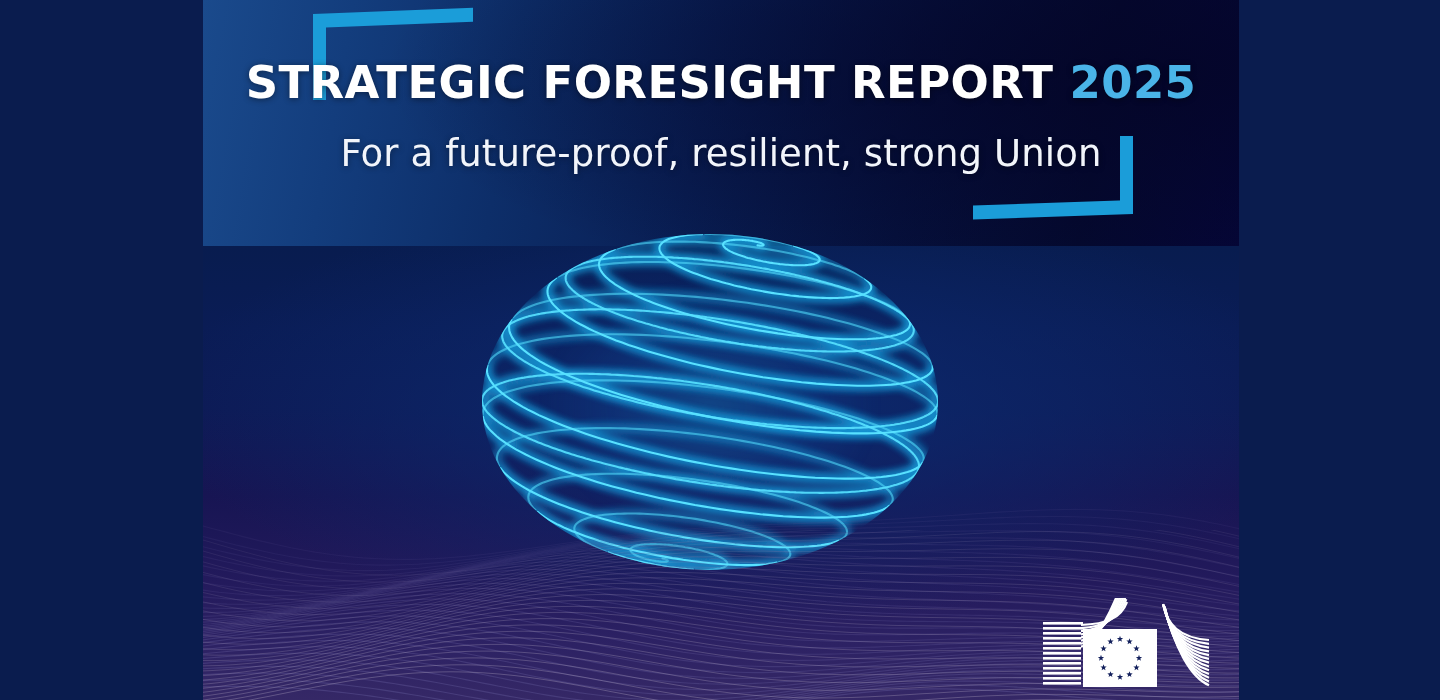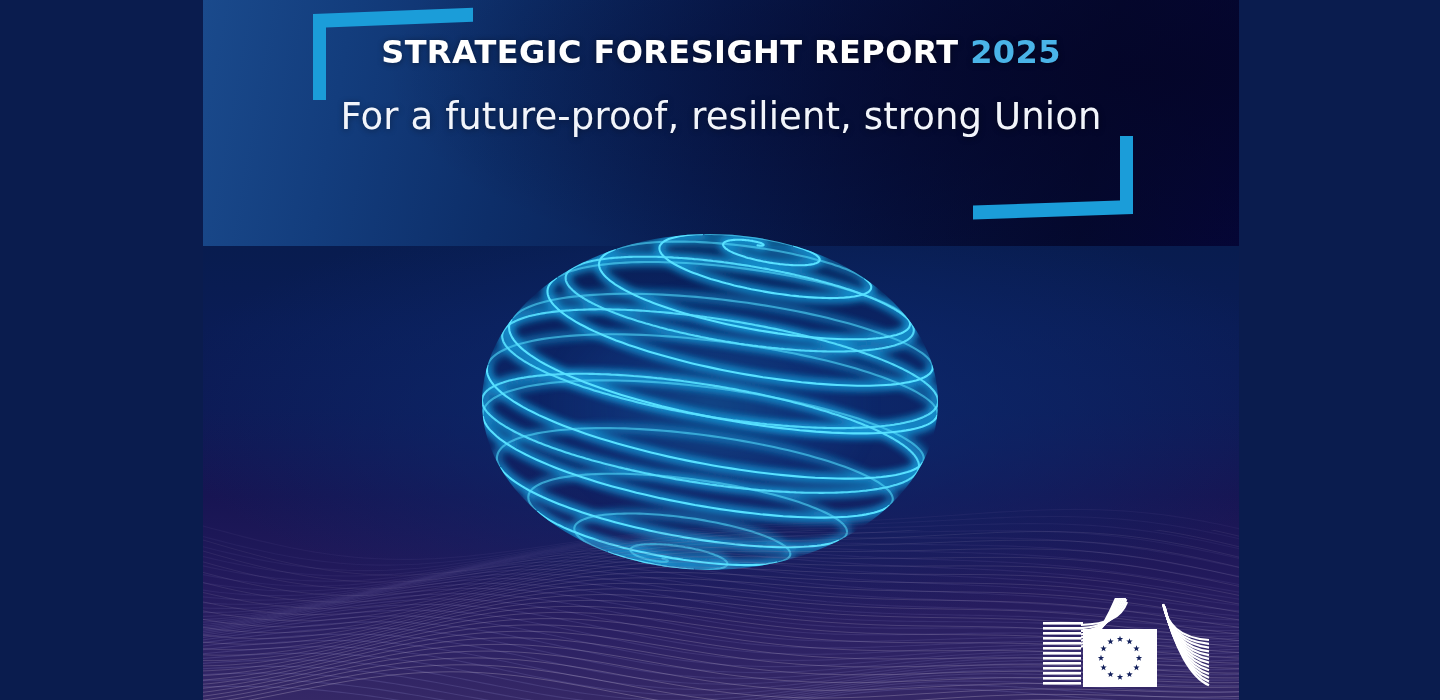--- a/index.html
+++ b/index.html
@@ -112,23 +112,23 @@
   
   #title-block {
     position: absolute;
     left: 0; top: 0;
     width: 1036px;
     text-align: center;
     pointer-events: none;
   }
   #main-title {
     margin: 0;
-    padding-top: 36px;
+    padding-top: 60px;
     font-family: "DejaVu Sans", sans-serif;
-    font-size: 32px;
+    font-size: 45px;
     font-weight: bold;
     letter-spacing: 0.4px;
     color: #ffffff;
     line-height: 1.0;
     text-shadow: 0 1px 6px rgba(0,0,0,0.45);
     white-space: nowrap;
   }
   #main-title .year {
     color: #4ab4e8;
   }

